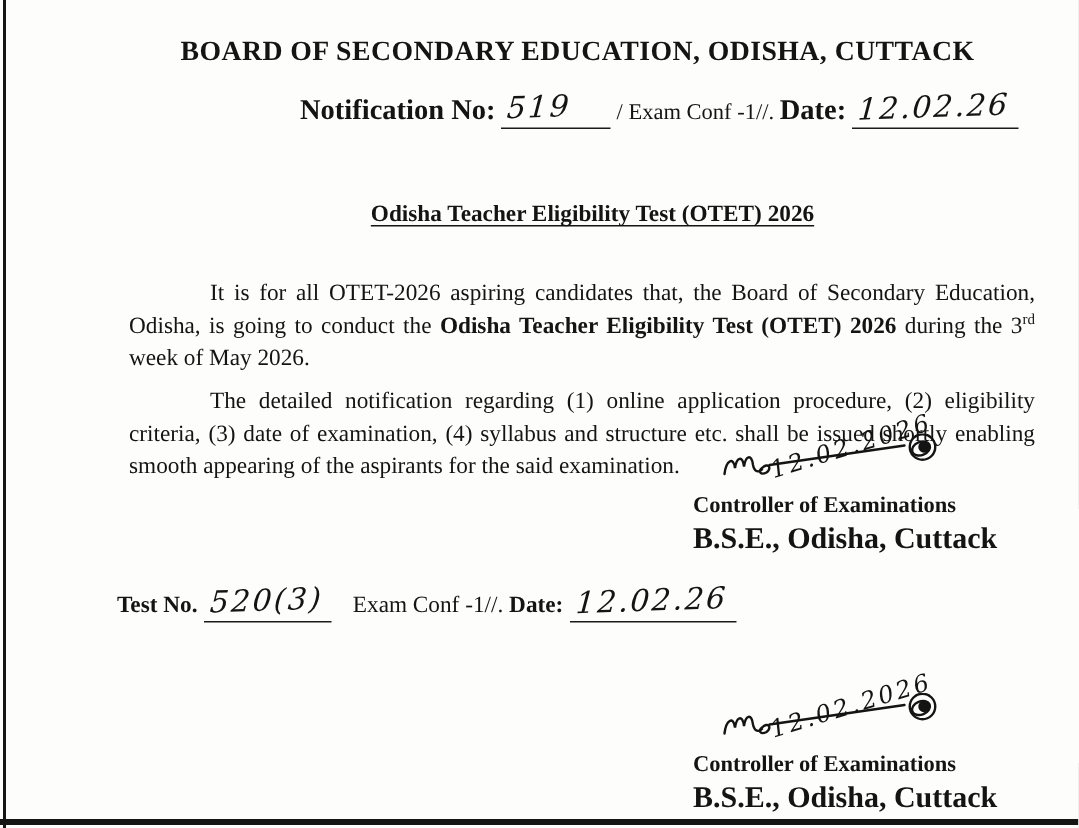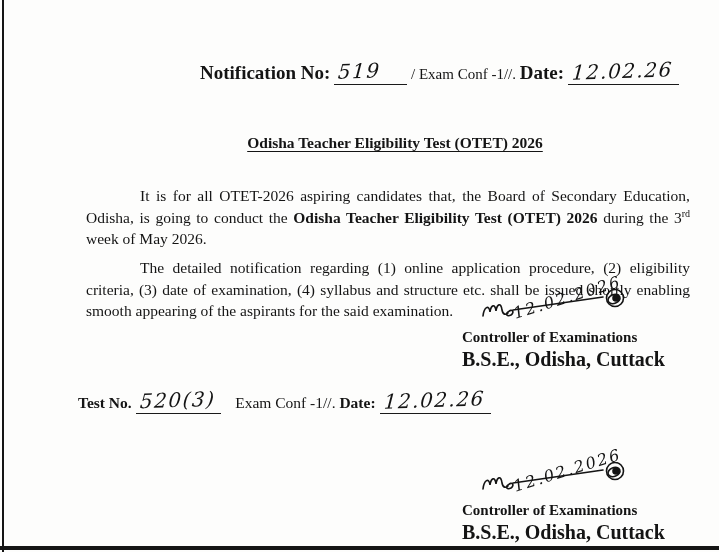--- a/index.html
+++ b/index.html
@@ -76,20 +76,21 @@
   .memo-line .gap{display:inline-block;width:10px;}
   .ps-line{position:absolute;top:436px;left:108px;font-size:15.2px;white-space:nowrap;}
 </style>
 </head>
 <body>
 
 <div class="page">
   <div class="edge-left"></div>
   <div class="edge-bottom"></div>
 
+  <div class="header-title">BOARD OF SECONDARY EDUCATION, ODISHA, CUTTACK</div>
 
   <div class="notif-line">
     <b>Notification No:</b><span class="uline wide"><span class="hand">519</span></span><span>/ Exam Conf -1//.</span>
     <b>Date:</b><span class="uline"><span class="hand">12.02.26</span></span>
   </div>
 
   <div class="doc-title">Odisha Teacher Eligibility Test (OTET) 2026</div>
 
   <p class="para para1"><span>It is for all OTET-2026 aspiring candidates that, the Board of Secondary Education, Odisha, is going to conduct the </span><b>Odisha Teacher Eligibility Test (OTET) 2026</b><span> during the 3</span><sup>rd</sup><span> week of May 2026.</span></p>
 

